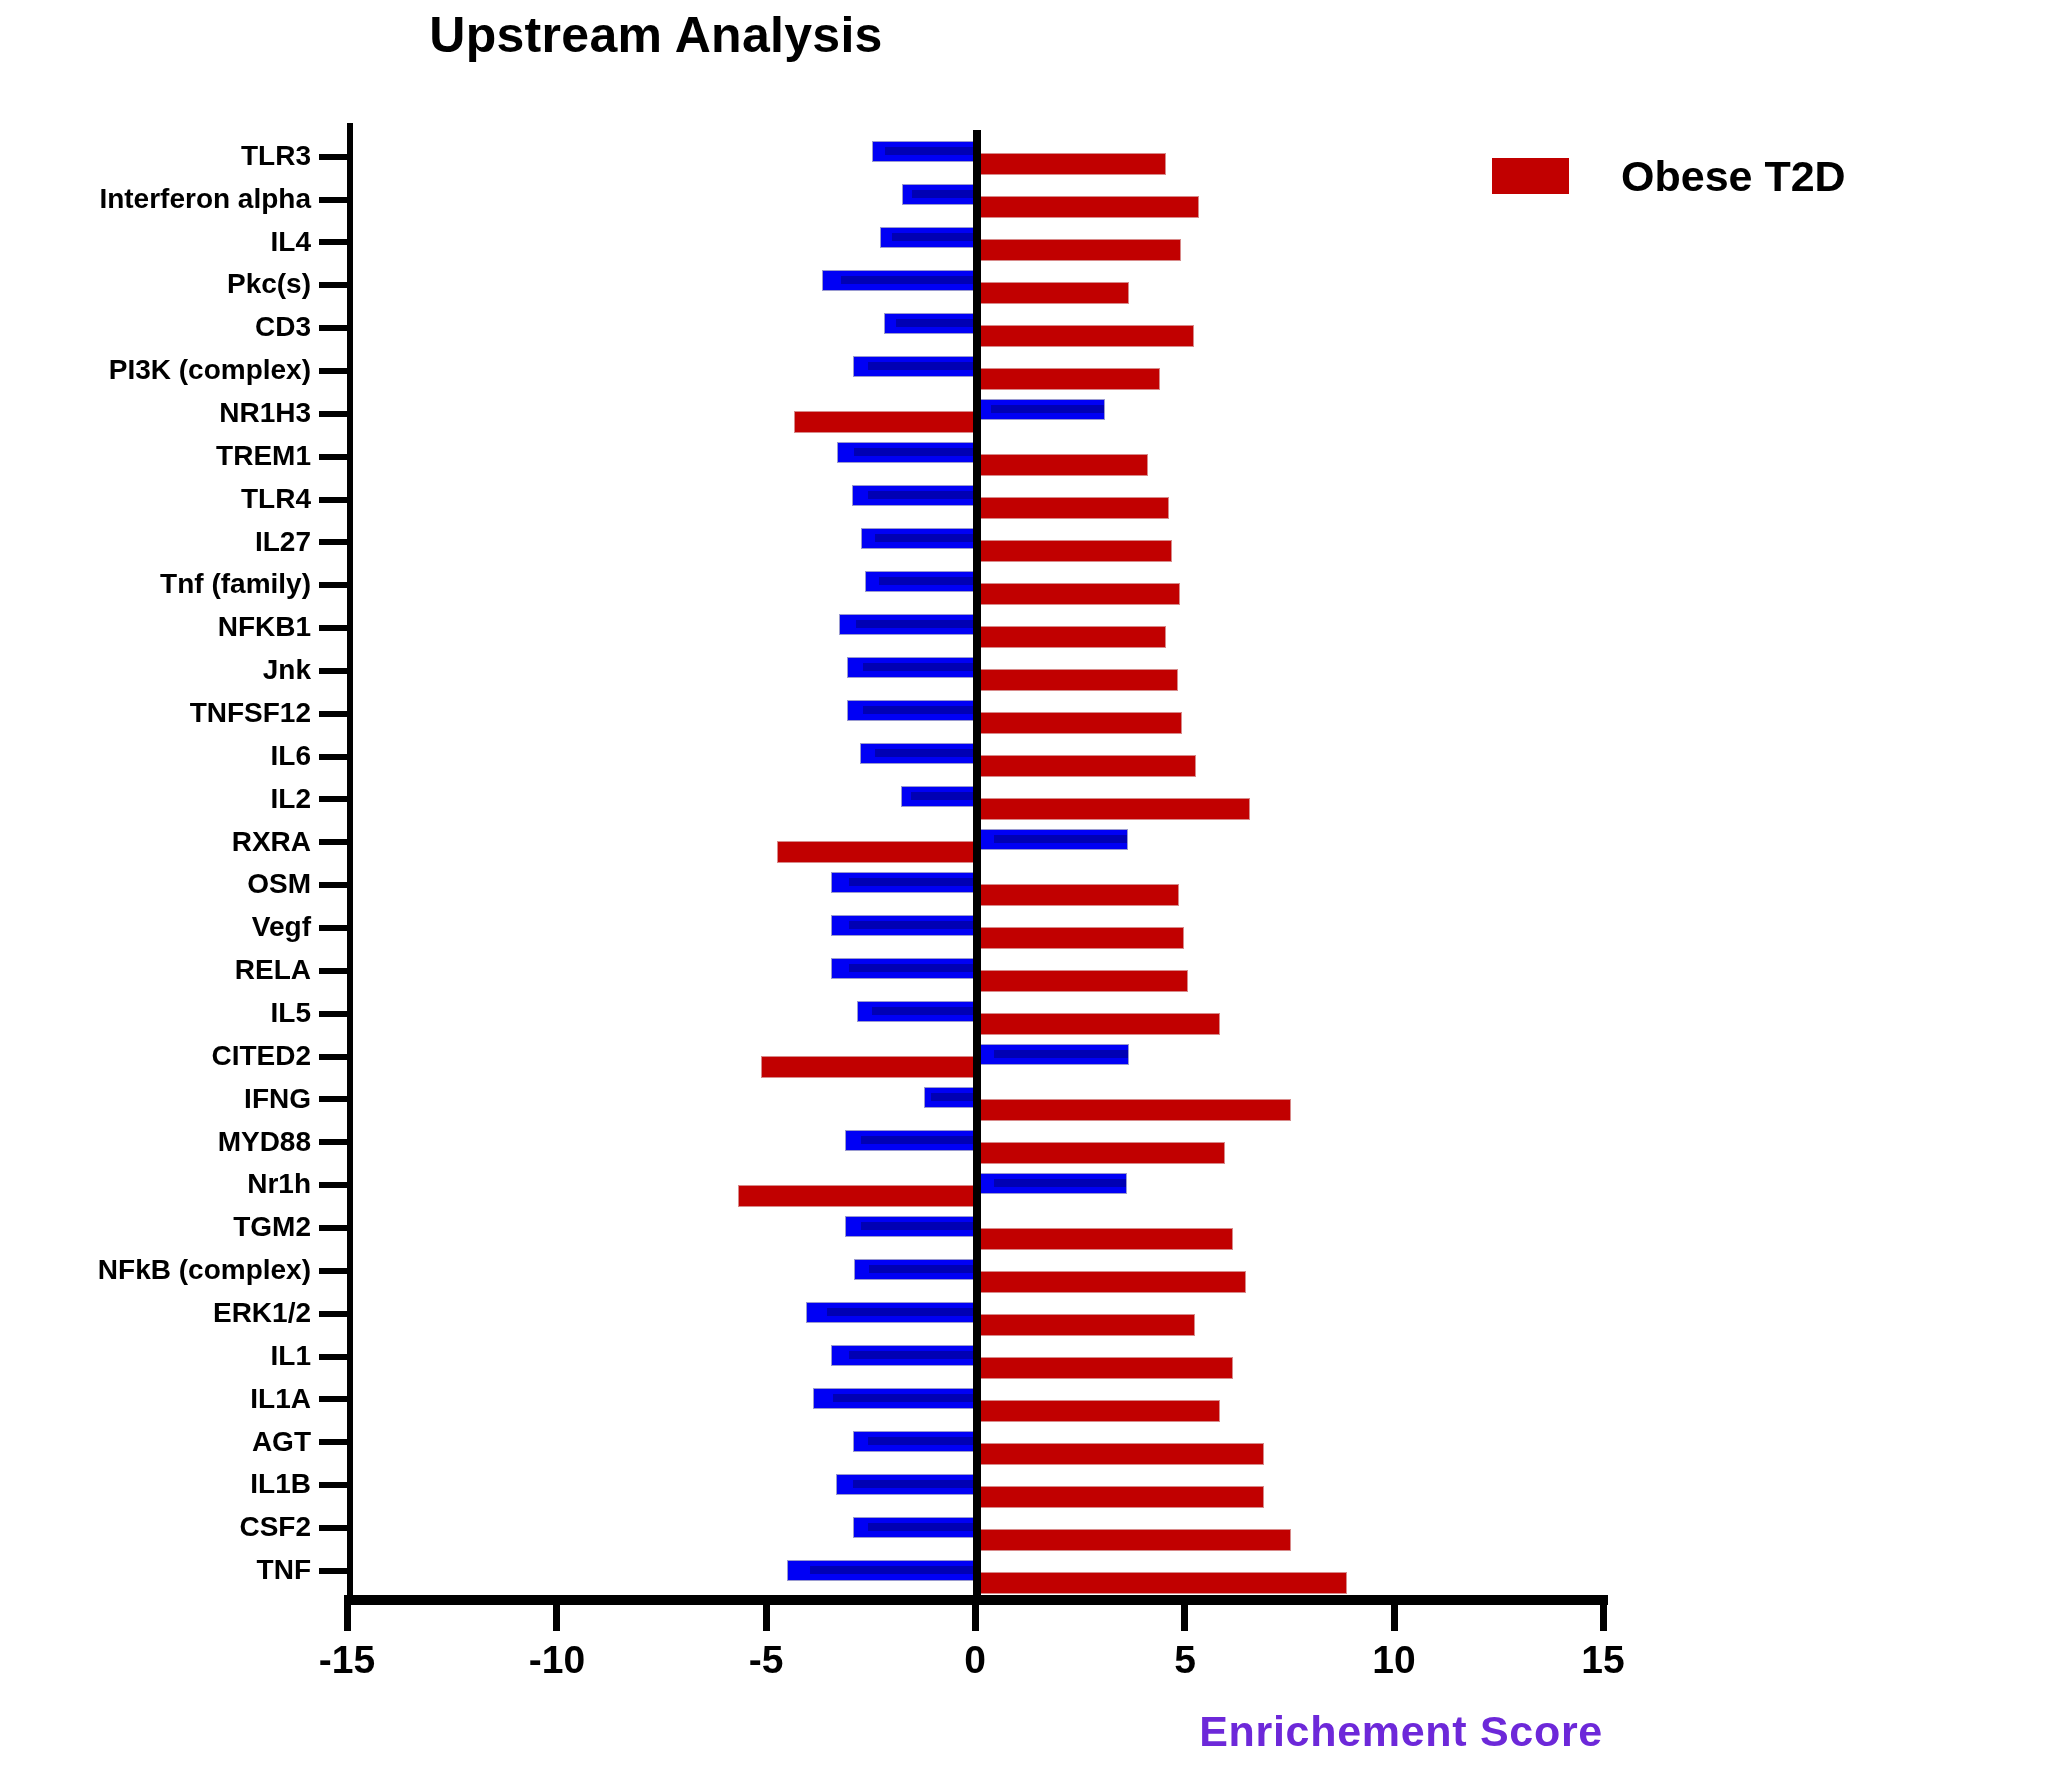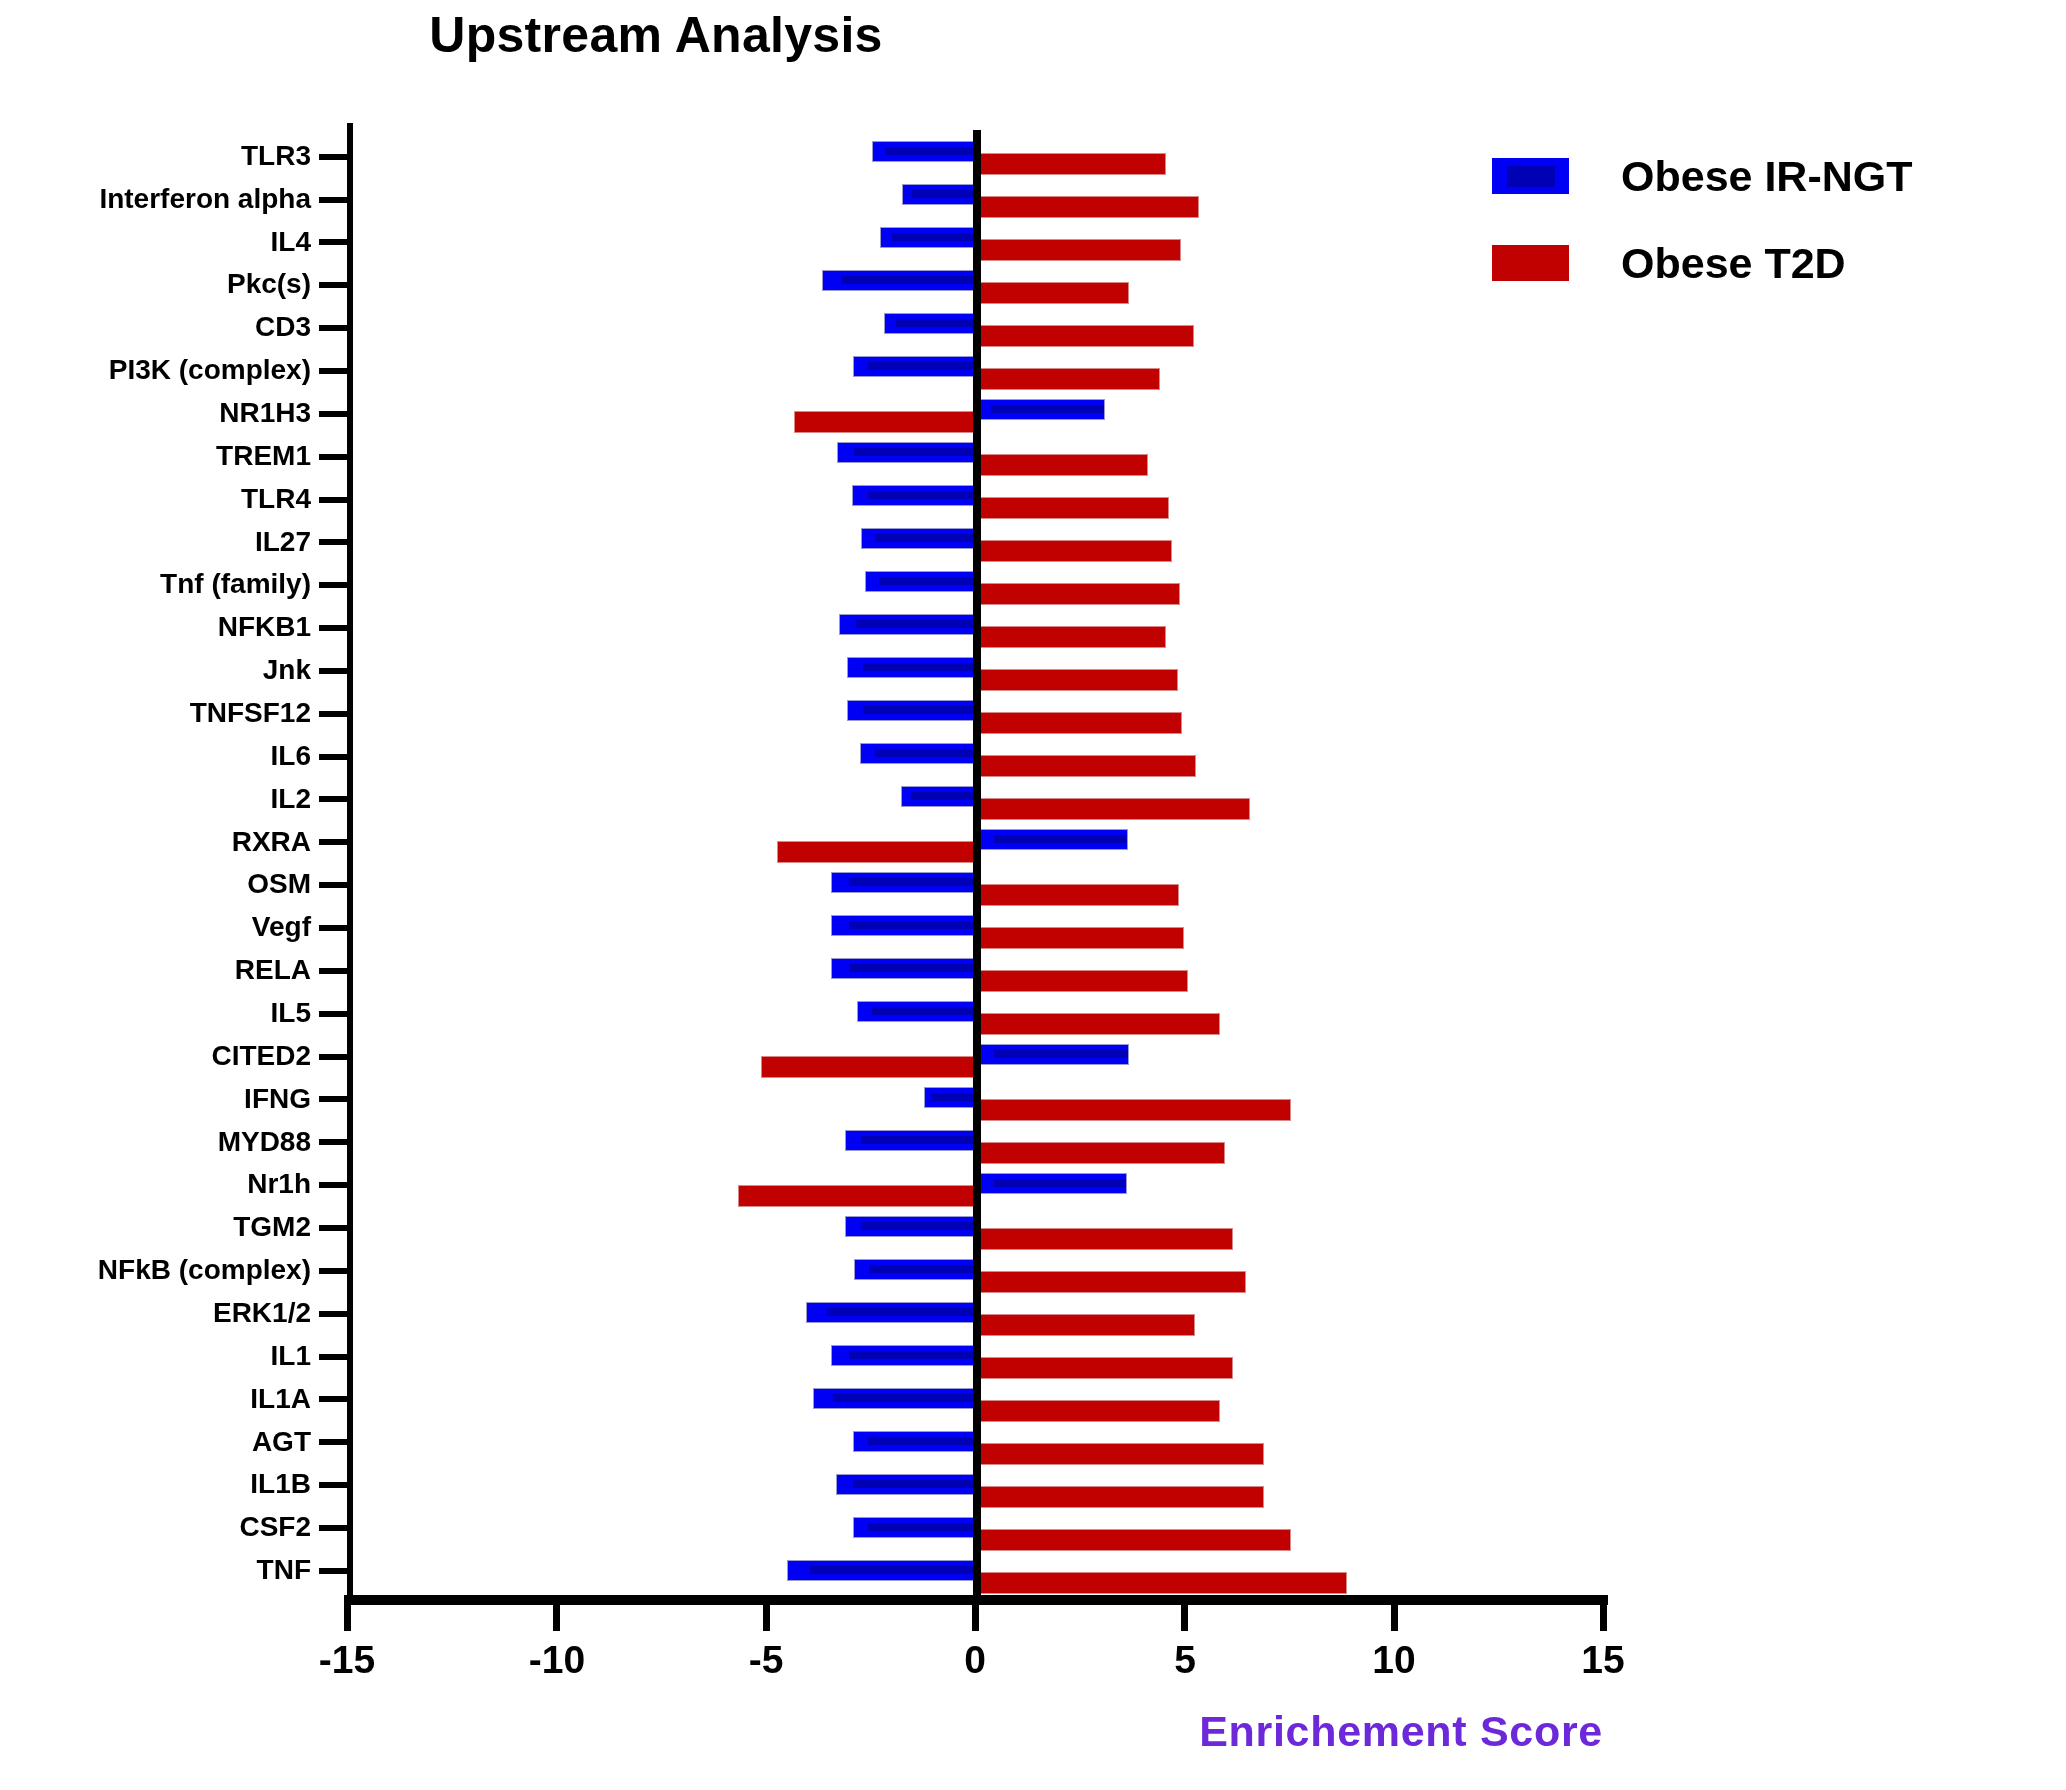--- a/index.html
+++ b/index.html
@@ -476,21 +476,17 @@
       <div class="x-ticklabel" style="left: 1185px;">5</div>
       <div class="x-ticklabel" style="left: 1394px;">10</div>
       <div class="x-ticklabel" style="left: 1603px;">15</div>
     </div>
 
   <div id="x-axis-title">Enrichement Score</div>
 </div>
 
 <div id="legend">
   <div class="legend-row">
-    <span class="legend-swatch blue"></span>
-    <span class="legend-label">Obese IR-NGT</span>
-  </div>
-  <div class="legend-row">
     <span class="legend-swatch red"></span>
     <span class="legend-label">Obese T2D</span>
   </div>
 </div>
 
 
 </body></html>

